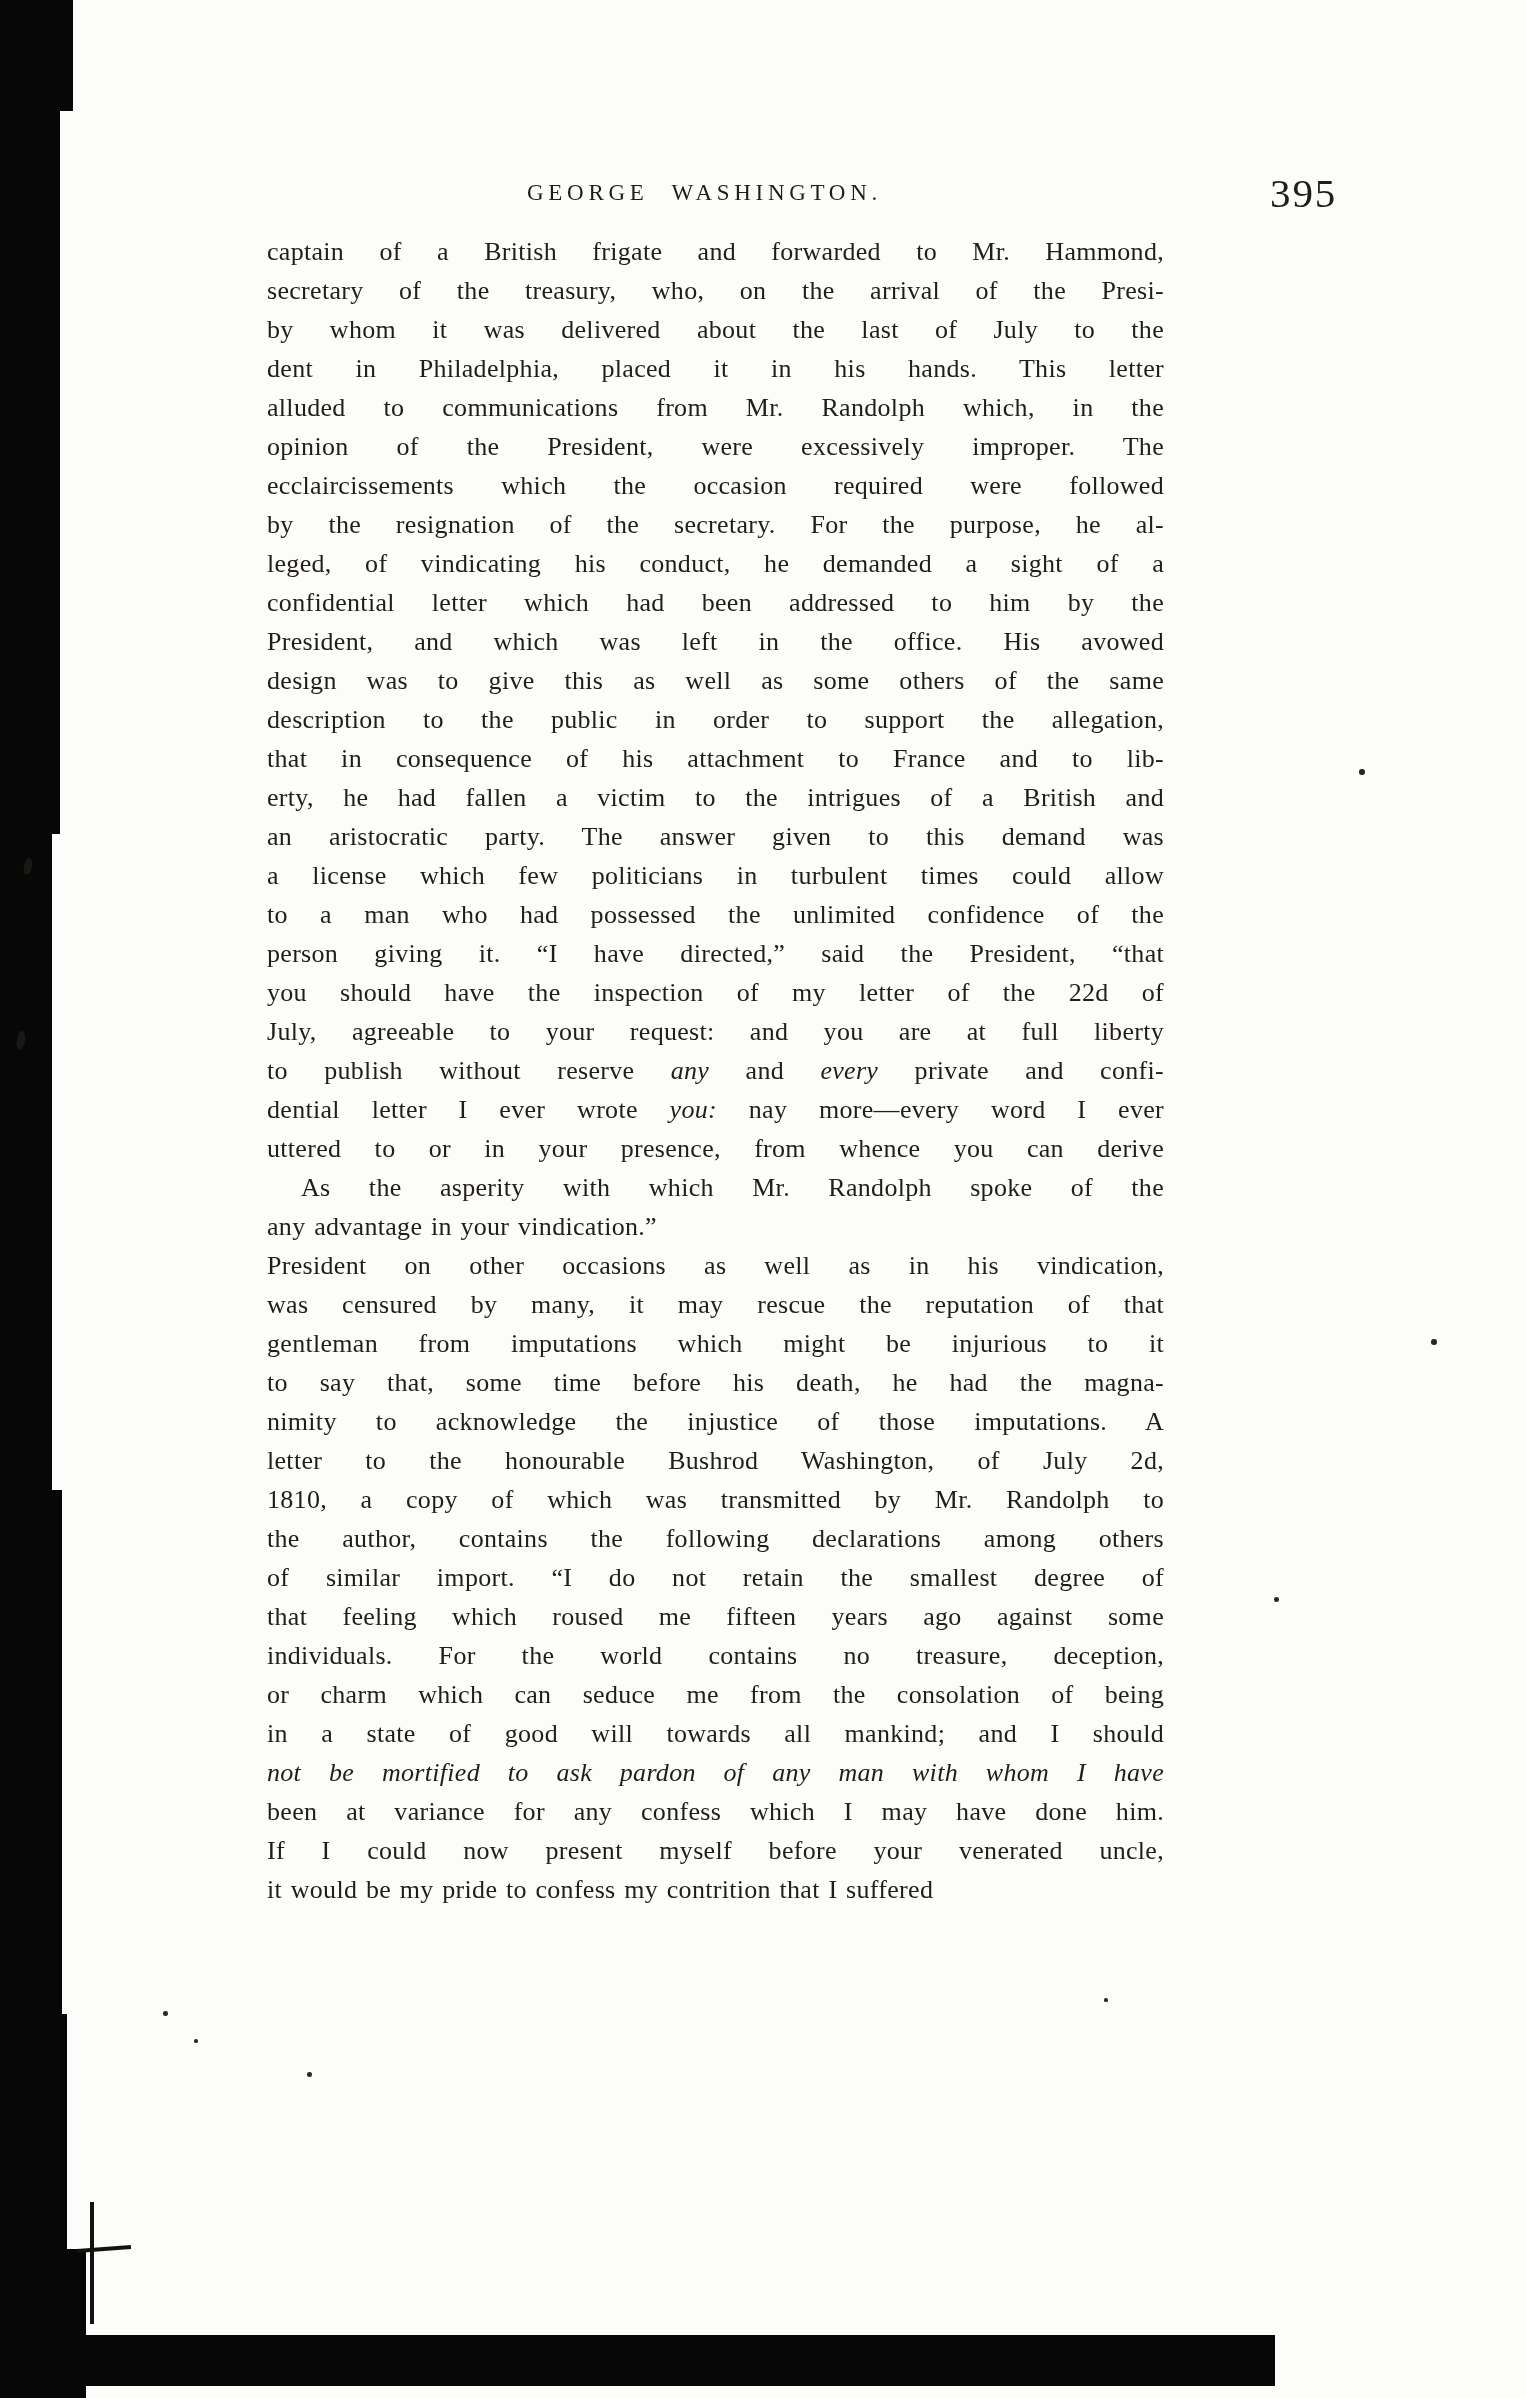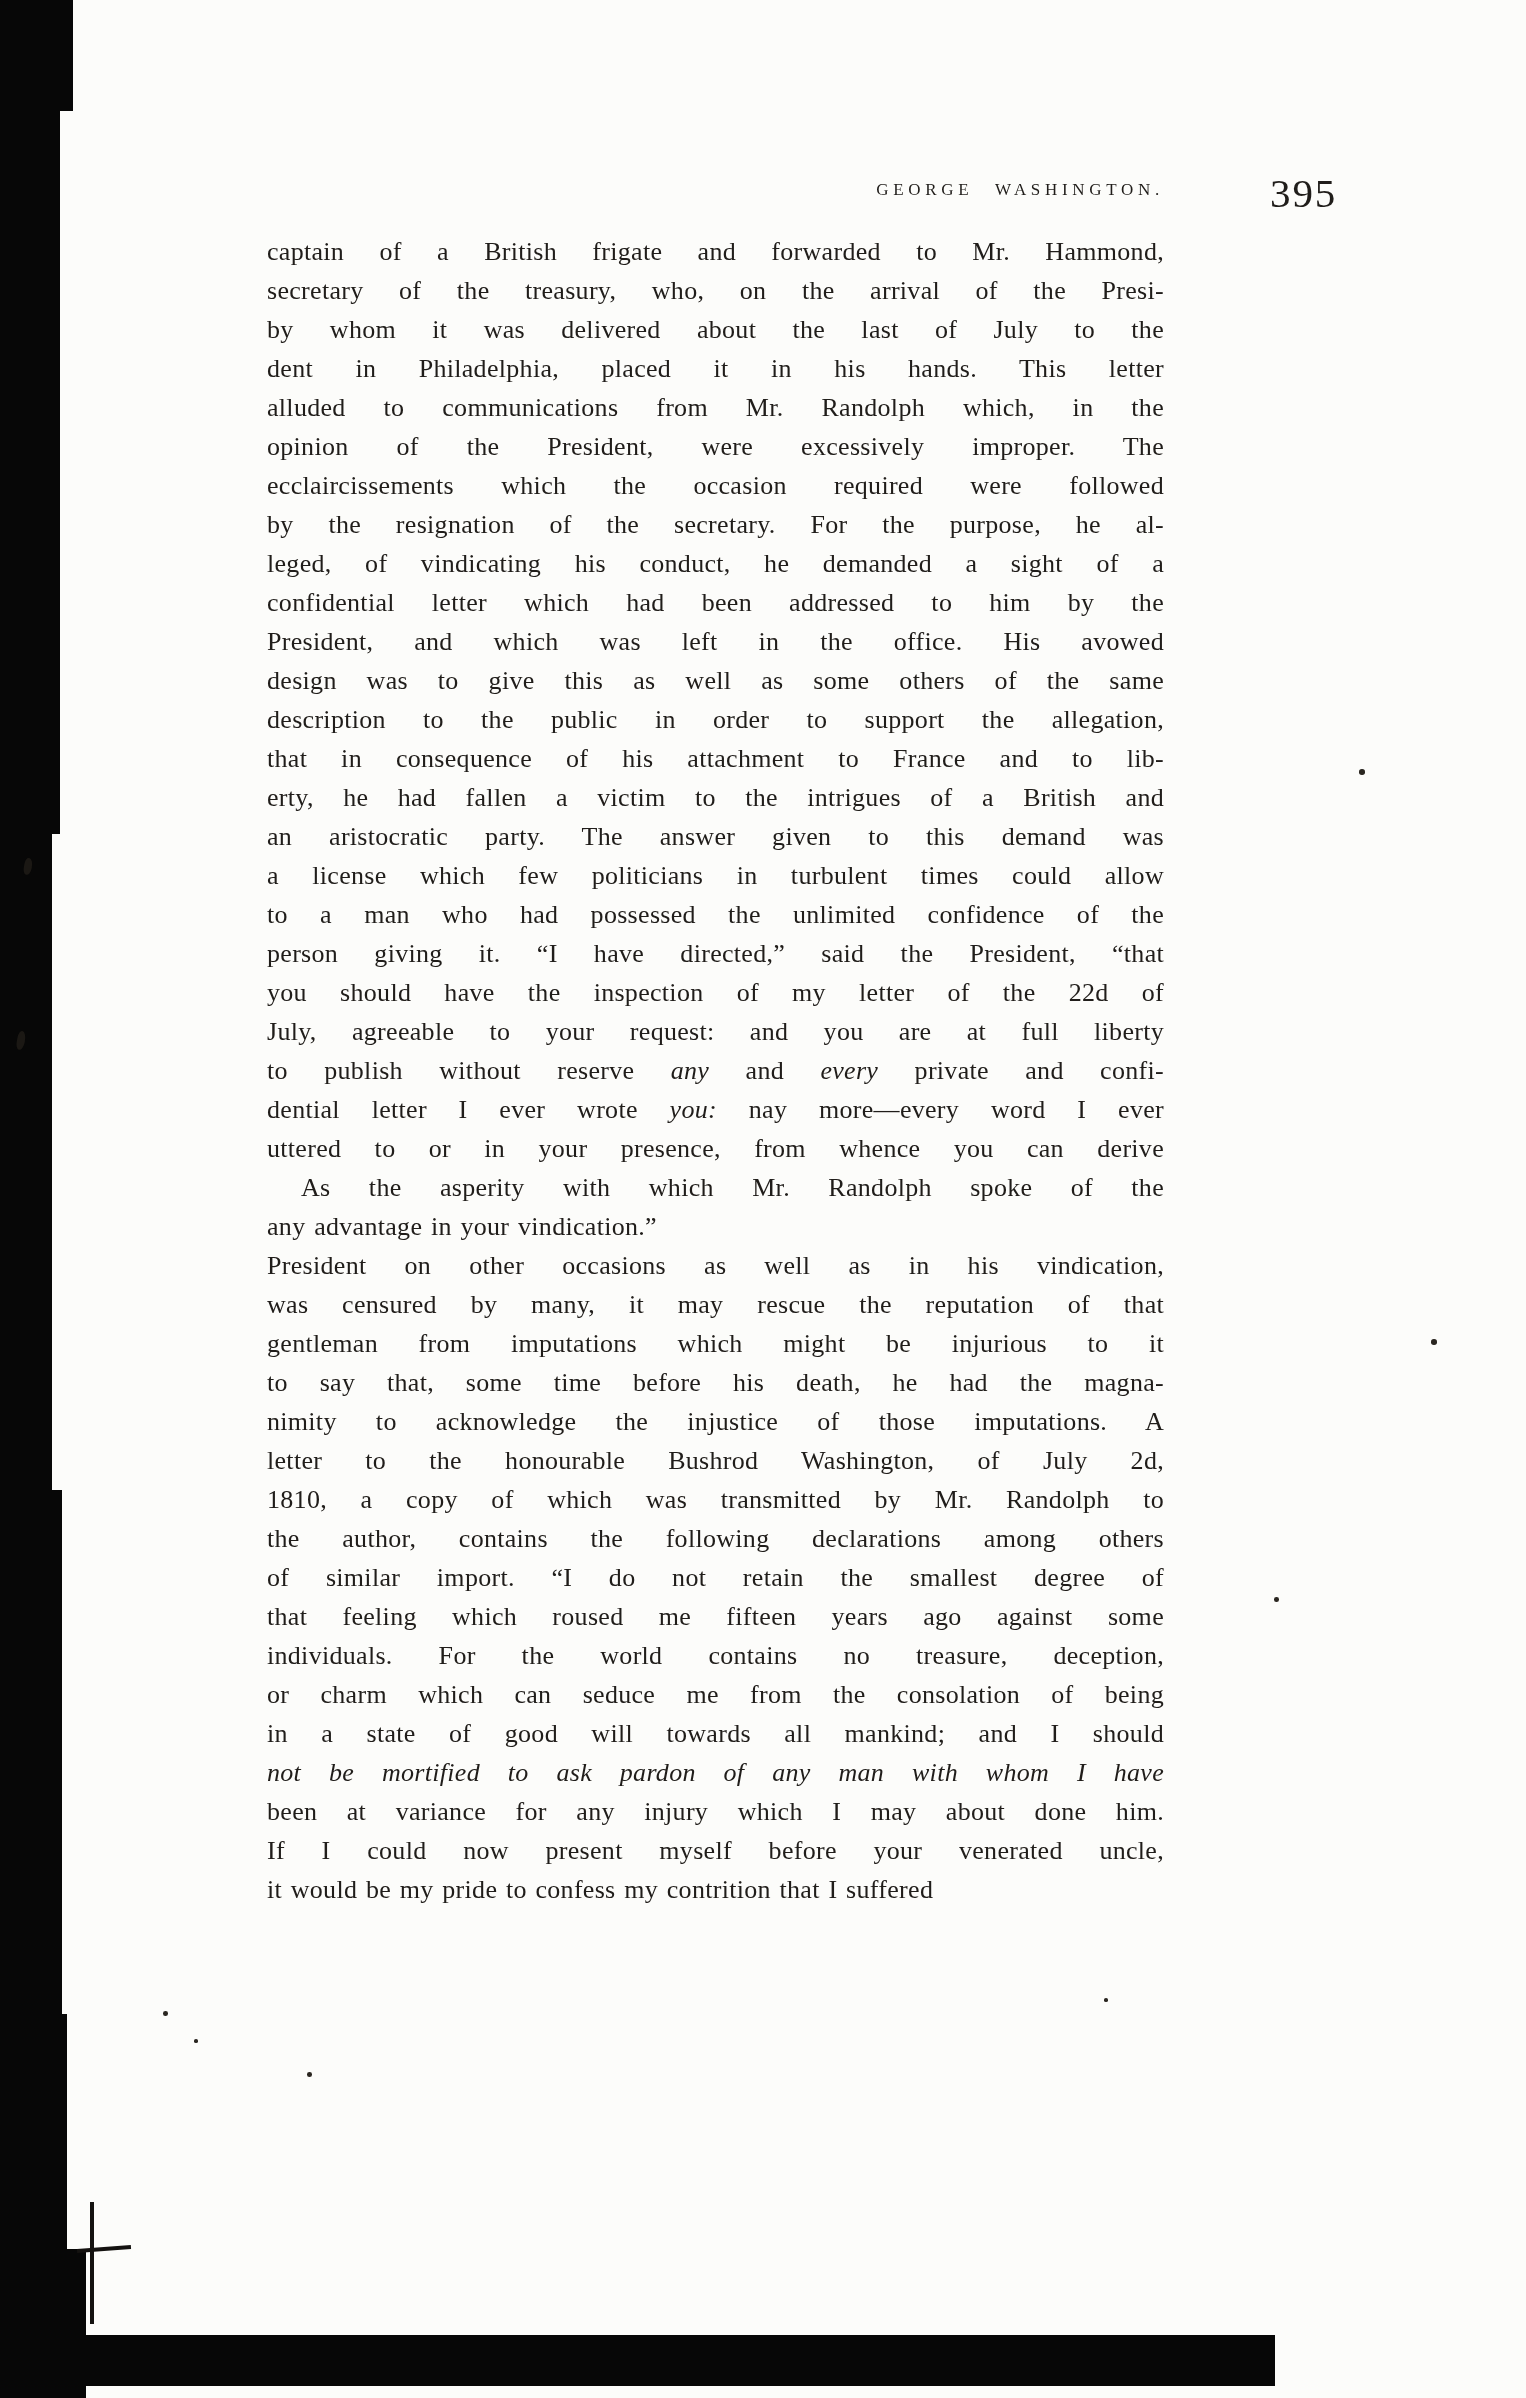--- a/index.html
+++ b/index.html
@@ -33,22 +33,22 @@
     background: #141210;
   }
   .speck { position: absolute; background: #2a2620; border-radius: 50%; }
   .tick  { position: absolute; background: #1b1814; border-radius: 40% 60% 50% 50%; transform: rotate(12deg); }
 
   
   .running-head {
     position: absolute;
     left: 245px; top: 180px;
     width: 919px;
-    text-align: right;
-    font-size: 17px;
+    text-align: center;
+    font-size: 23px;
     letter-spacing: 4.7px;
     word-spacing: 13px;
   }
   .page-number {
     position: absolute;
     left: 1270px; top: 169px;
     font-size: 41px;
     letter-spacing: 1.9px;
     text-align: center;
   }
@@ -139,19 +139,19 @@
       <div class="line"><span>nimity to acknowledge the injustice of those imputations. A</span></div>
       <div class="line"><span>letter to the honourable Bushrod Washington, of July 2d,</span></div>
       <div class="line"><span>1810, a copy of which was transmitted by Mr. Randolph to</span></div>
       <div class="line"><span>the author, contains the following declarations among others</span></div>
       <div class="line"><span>of similar import. “I do not retain the smallest degree of</span></div>
       <div class="line"><span>that feeling which roused me fifteen years ago against some</span></div>
       <div class="line"><span>individuals. For the world contains no treasure, deception,</span></div>
       <div class="line"><span>or charm which can seduce me from the consolation of being</span></div>
       <div class="line"><span>in a state of good will towards all mankind; and I should</span></div>
       <div class="line"><span class="italic">not be mortified to ask pardon of any man with whom I have</span></div>
-      <div class="line"><span>been at variance for any injury which I may about done him.</span></div>
+      <div class="line"><span>been at variance for any confess which I may have done him.</span></div>
       <div class="line"><span>If I could now present myself before your venerated uncle,</span></div>
       <div class="line last-line"><span>it would be my pride to confess my contrition that I suffered</span></div>
     </div>
 
 </div>
 
 
 </body></html>

